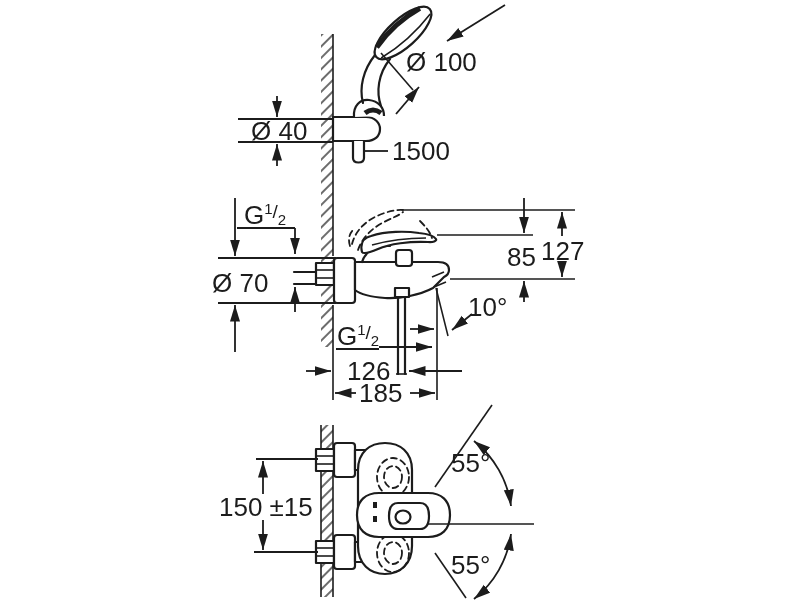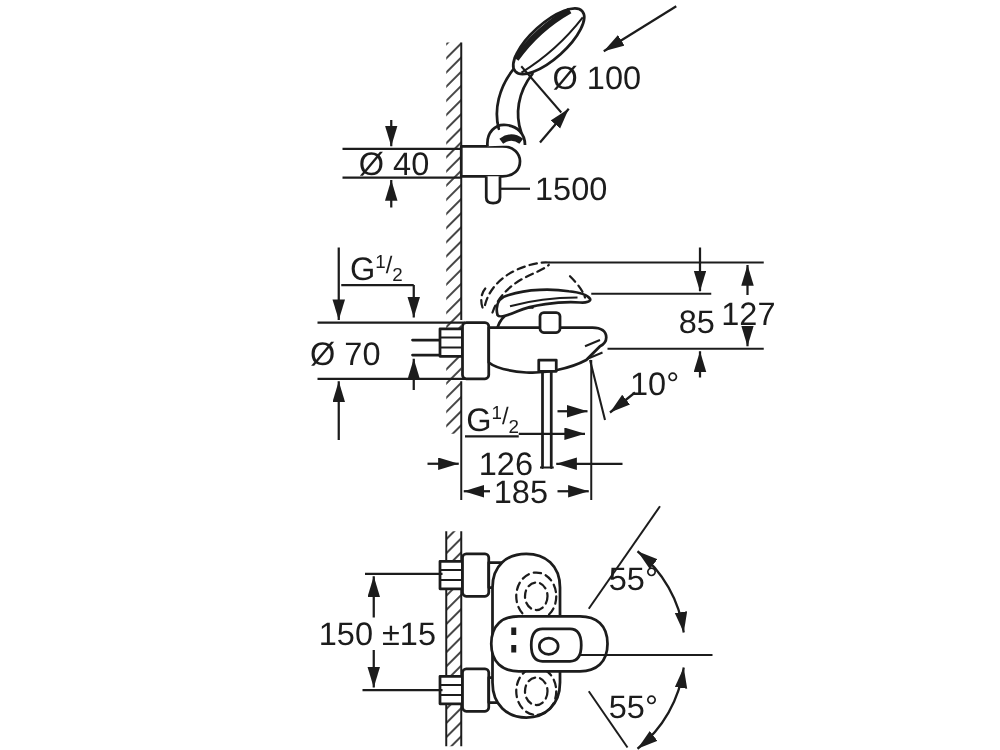--- a/index.html
+++ b/index.html
@@ -1,16 +1,16 @@
 <!DOCTYPE html>
 <html><head>
 <meta charset="utf-8">
 <style>
   html,body{margin:0;padding:0;background:#ffffff;}
-  #stage{position:relative;width:740px;height:600px;background:#ffffff;overflow:hidden;padding-left:36px;}
+  #stage{position:relative;width:740px;height:600px;background:#ffffff;overflow:hidden;}
   svg{display:block;}
   text{font-family:"Liberation Sans","DejaVu Sans",sans-serif;fill:#1c1c1c;}
   .dimtxt{font-size:26px;}
   .small{font-size:15px;}
   .slash{font-size:19px;}
   .outline{fill:none;stroke:#1c1c1c;stroke-width:2.2;stroke-linecap:round;stroke-linejoin:round;}
   .outlinew{fill:#ffffff;stroke:#1c1c1c;stroke-width:2.2;stroke-linejoin:round;}
   .dim{fill:none;stroke:#1c1c1c;stroke-width:1.8;}
   .thin{fill:none;stroke:#1c1c1c;stroke-width:1.6;}
   .dash{fill:none;stroke:#1c1c1c;stroke-width:1.8;stroke-dasharray:6 4;stroke-linecap:round;}

